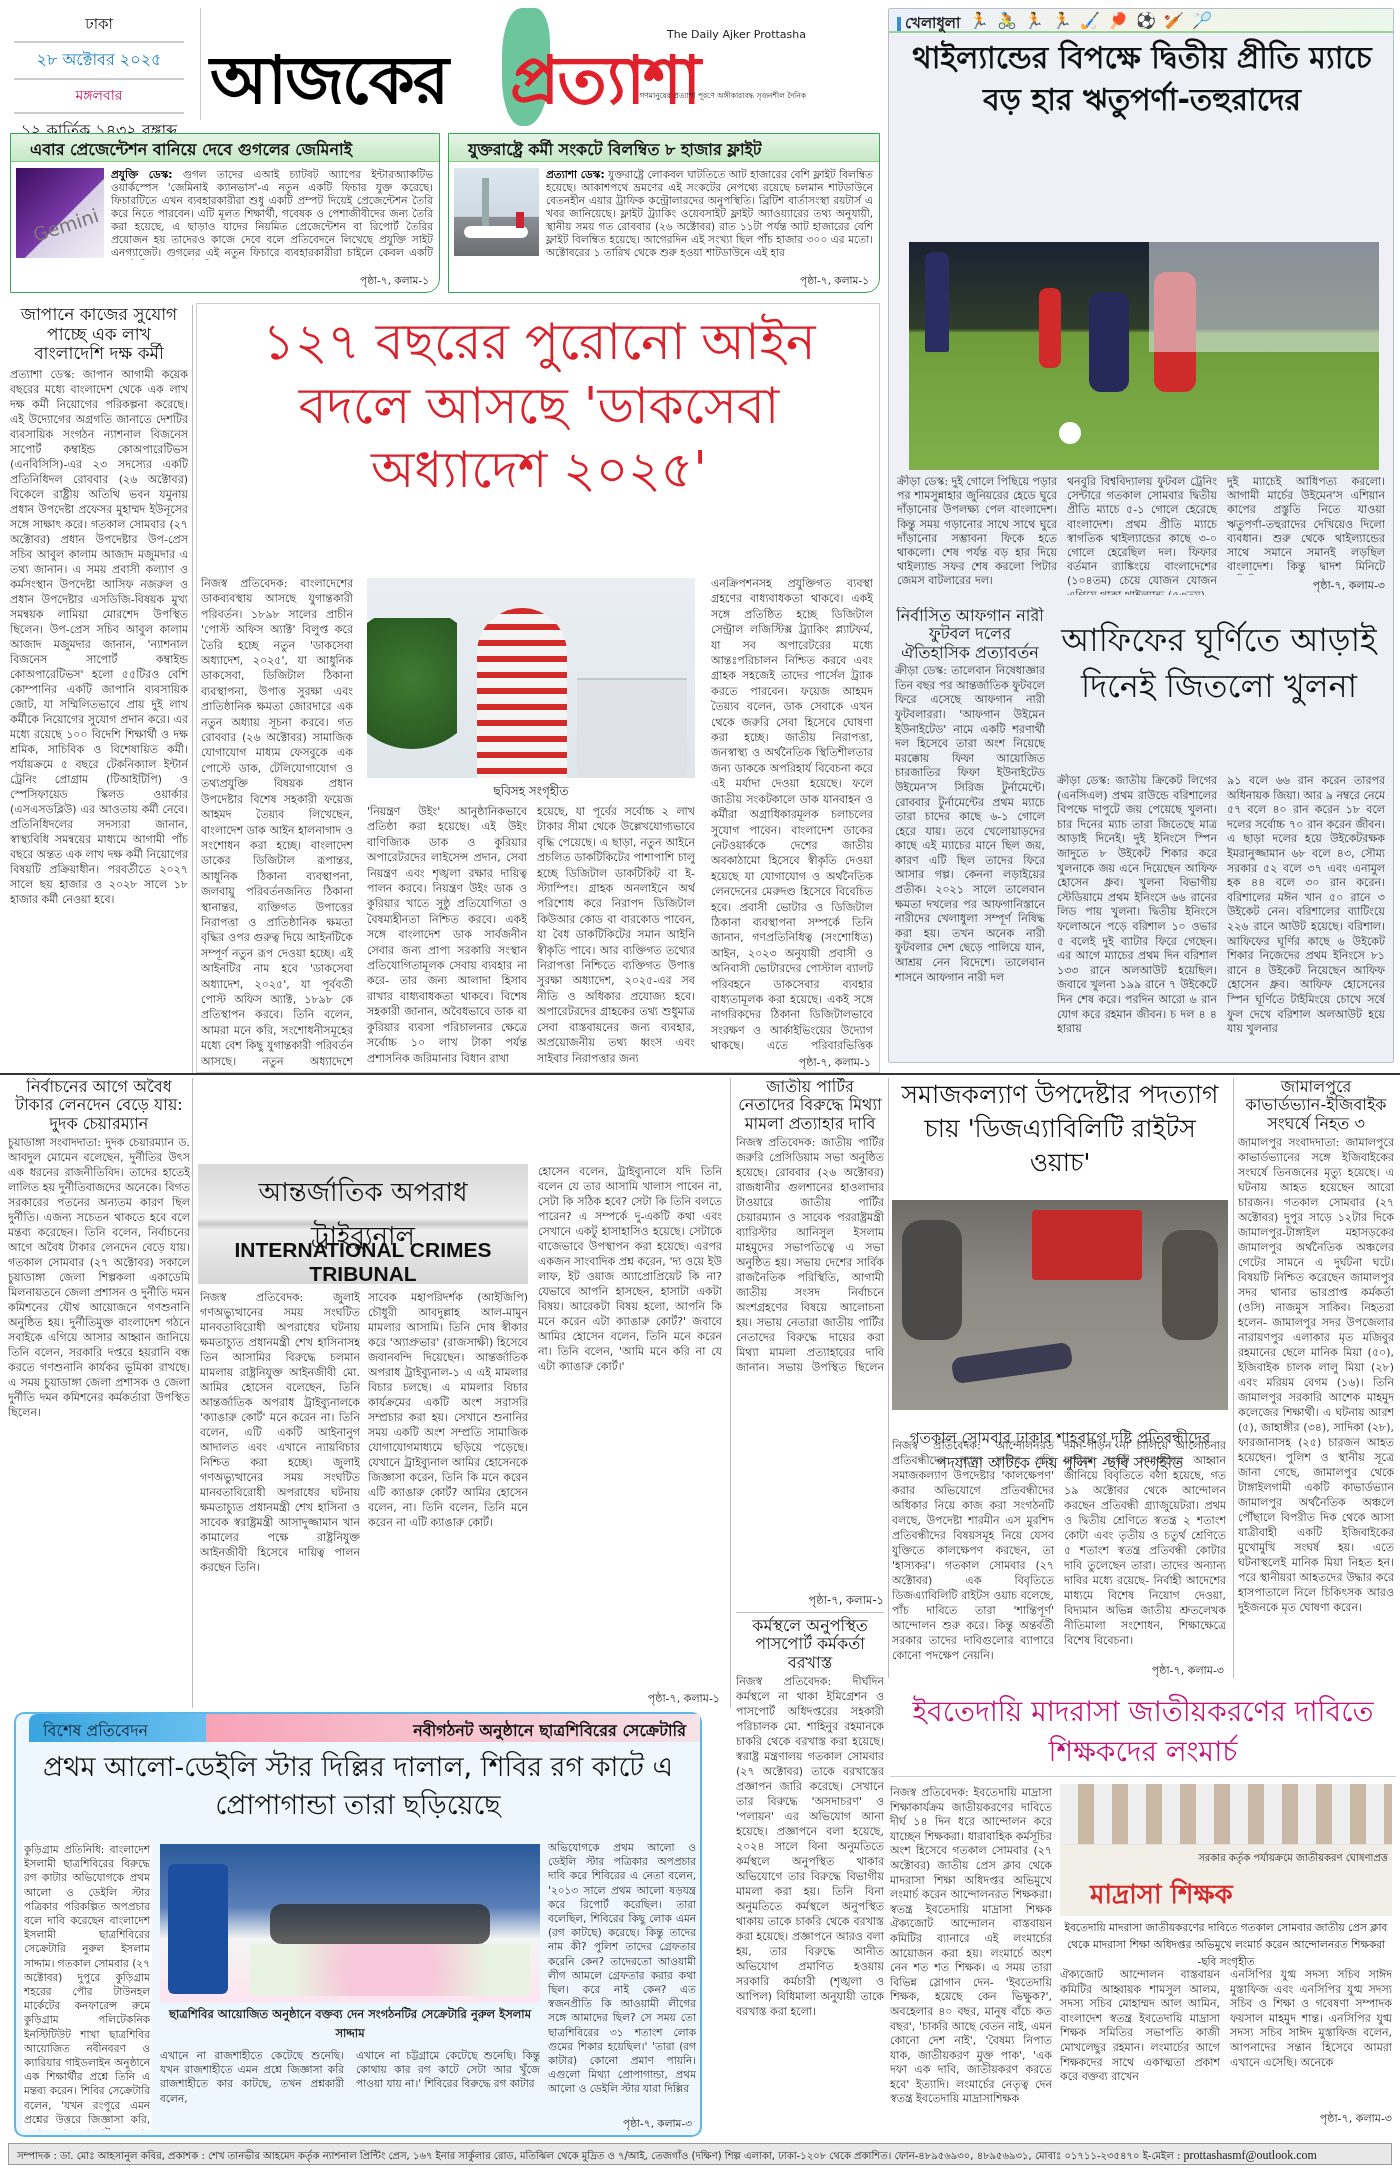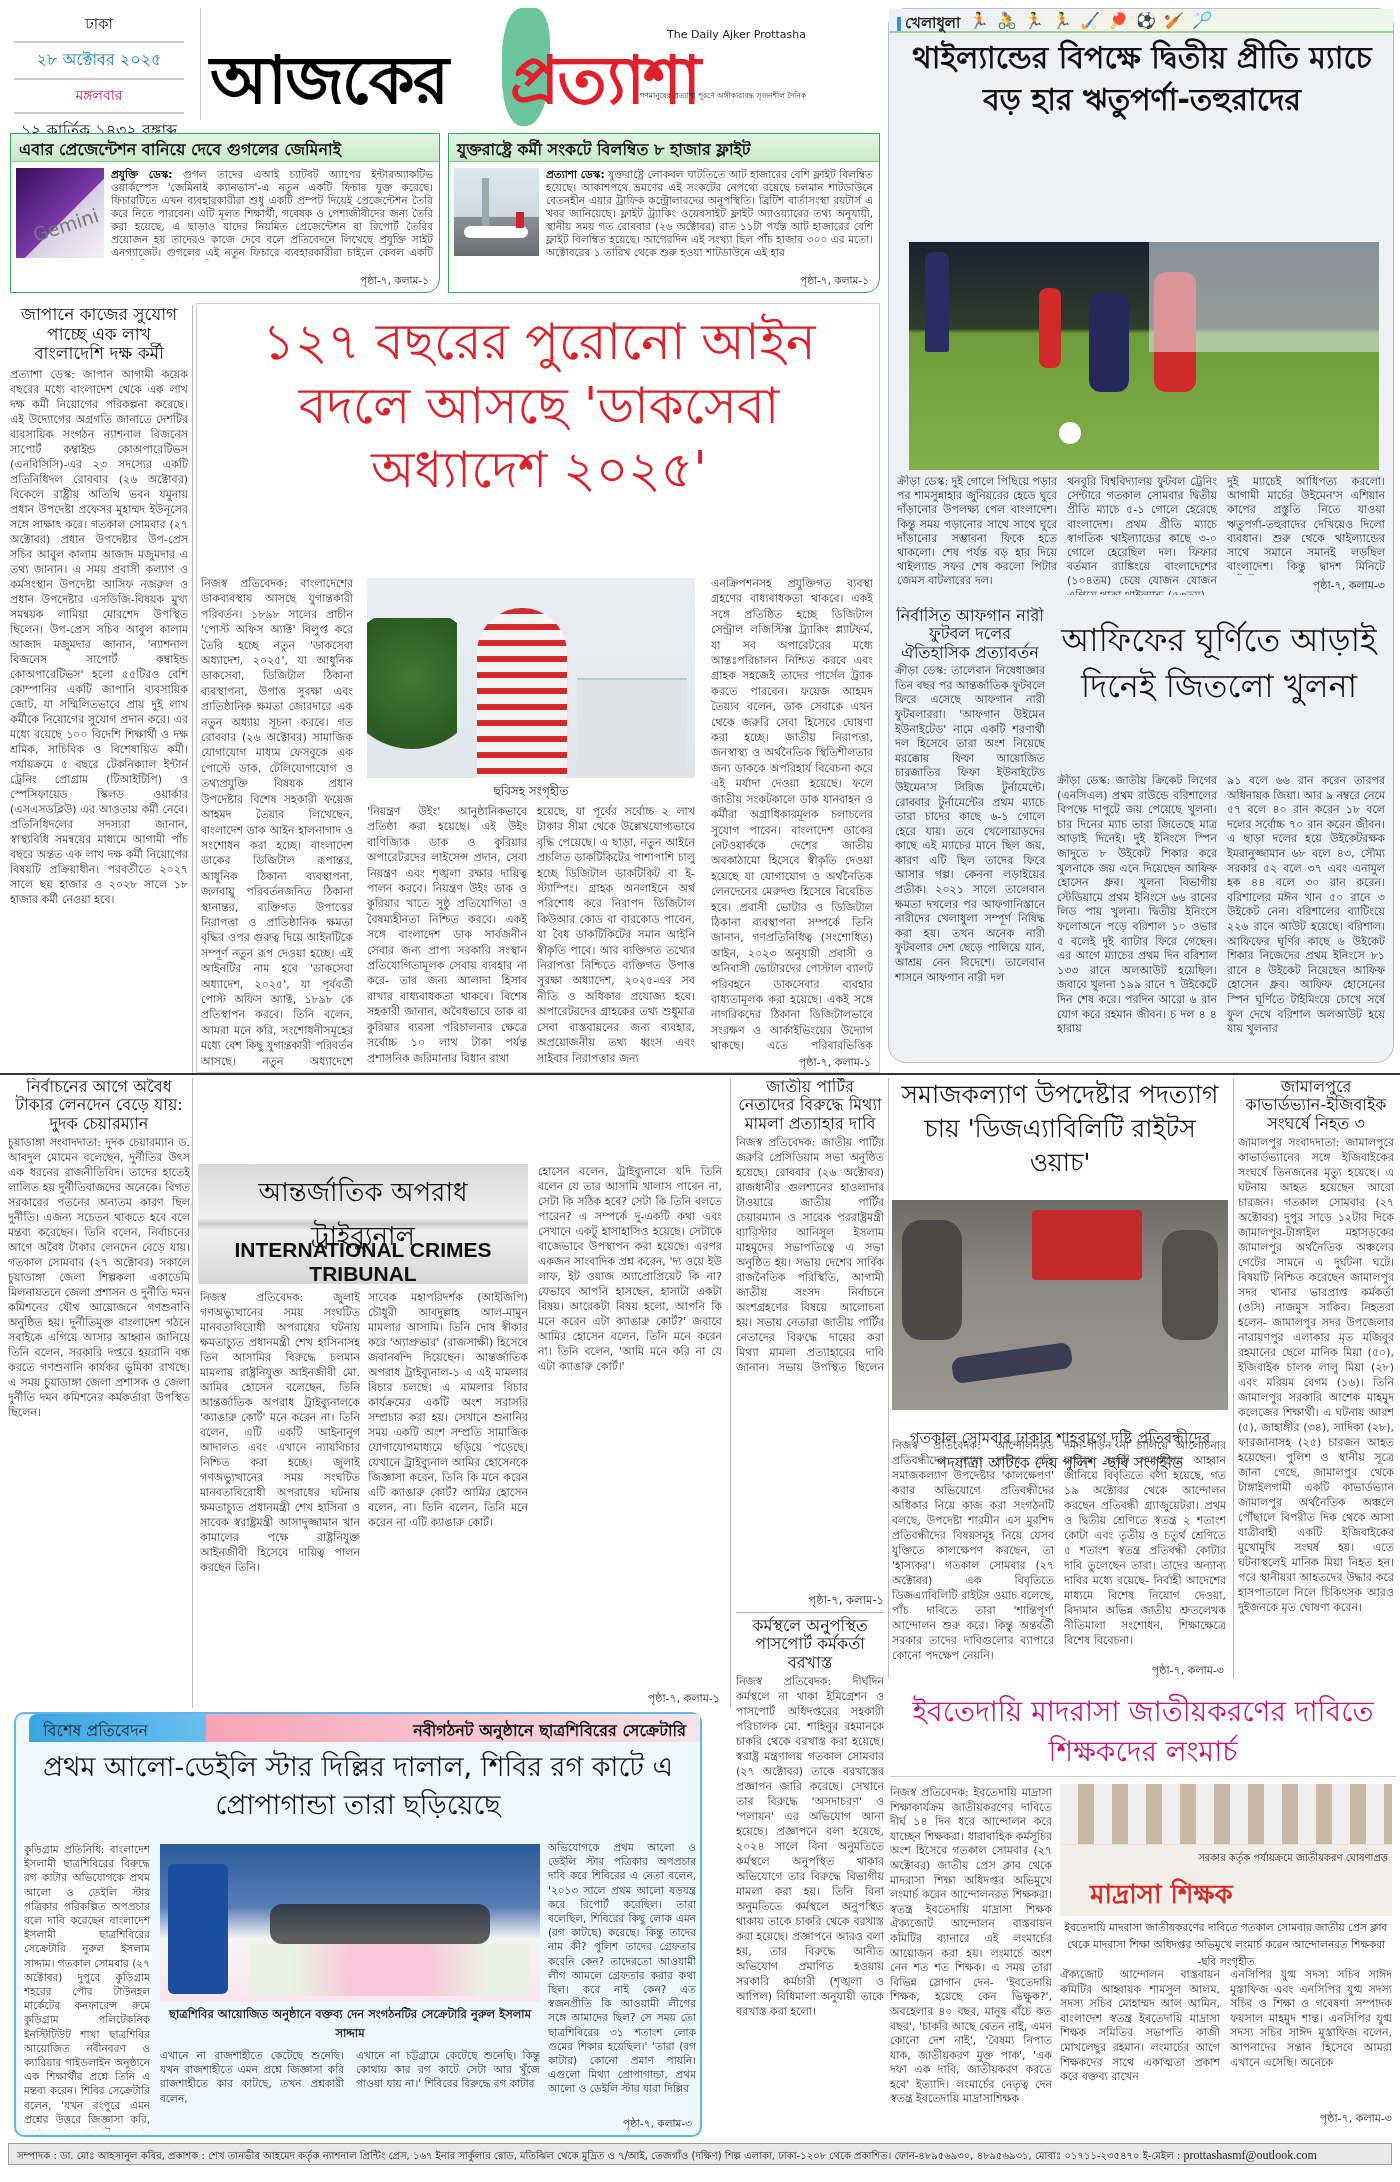--- a/index.html
+++ b/index.html
@@ -18,23 +18,23 @@
 .datebox .day{color:#c01560;font-size:14px}
 .datebox .bang{font-size:16px;border:none;color:#111}
 .logo{left:210px;top:10px;width:600px;height:110px}
 .logo .l1{position:absolute;left:0;top:20px;font-size:66px;font-weight:bold;color:#000;letter-spacing:-2px;font-family:"DejaVu Serif",serif}
 .logo .l2{position:absolute;left:300px;top:20px;font-size:66px;font-weight:bold;color:#e0202a;letter-spacing:-2px;font-family:"DejaVu Serif",serif}
 .logo .map{position:absolute;left:292px;top:-2px;width:48px;height:118px;background:#3bb17c;border-radius:40% 30% 50% 40%;opacity:.75}
 .logo .eng{position:absolute;right:4px;top:18px;font-size:11px;color:#222}
 .logo .tag{position:absolute;right:4px;top:80px;font-size:7.5px;color:#222}
 
 .tbox{border:1px solid #3aa35a;border-radius:0 0 14px 0;background:#fff}
-.tbox .th{background:linear-gradient(#e4f4e4,#c8e8c8);height:28px;font-size:17px;font-weight:bold;padding:3px 8px;color:#111;border-bottom:1px solid #8c8}
-
-.sports{left:888px;top:8px;width:506px;height:1055px;background:#eef0f6;border:1px solid #b8bcd0;border-radius:18px}
+.tbox .th{background:linear-gradient(#e4f4e4,#c8e8c8);height:28px;font-size:17px;font-weight:bold;padding:3px 19px;color:#111;border-bottom:1px solid #8c8}
+
+.sports{left:888px;top:8px;width:506px;height:1055px;background:#eef0f6;border:1px solid #b8bcd0;border-radius:2px}
 .sports .bar{height:24px;background:linear-gradient(90deg,#eaf1fb,#f5f3e8,#eaf7ea);border-bottom:2px solid #9bd09b;font-size:15px;font-weight:bold;padding:2px 8px}
 .sports .bar .icons{position:absolute;left:80px;top:2px;font-size:16px;letter-spacing:8px;color:#e8a070}
 .sports .bar .dot{display:inline-block;width:4px;height:14px;background:#3a8fd0;margin-right:4px;vertical-align:middle}
 
 .red{color:#d9222b}
 .magenta{color:#c2137a}
 .banner1{background:linear-gradient(90deg,#39a5e0,#6cc0ef);color:#123;font-size:16px;border-radius:8px 0 0 0}
 .banner2{background:linear-gradient(90deg,#f7a3b6,#f6e3e8);color:#111;font-size:16px;font-weight:bold}
 .footer{left:8px;top:2143px;width:1384px;height:22px;border:1px solid #999;background:#e8e8e8;font-size:10px;padding:4px 8px;white-space:nowrap;overflow:hidden;color:#222}
 .vr{border-left:1px solid #bbb}

